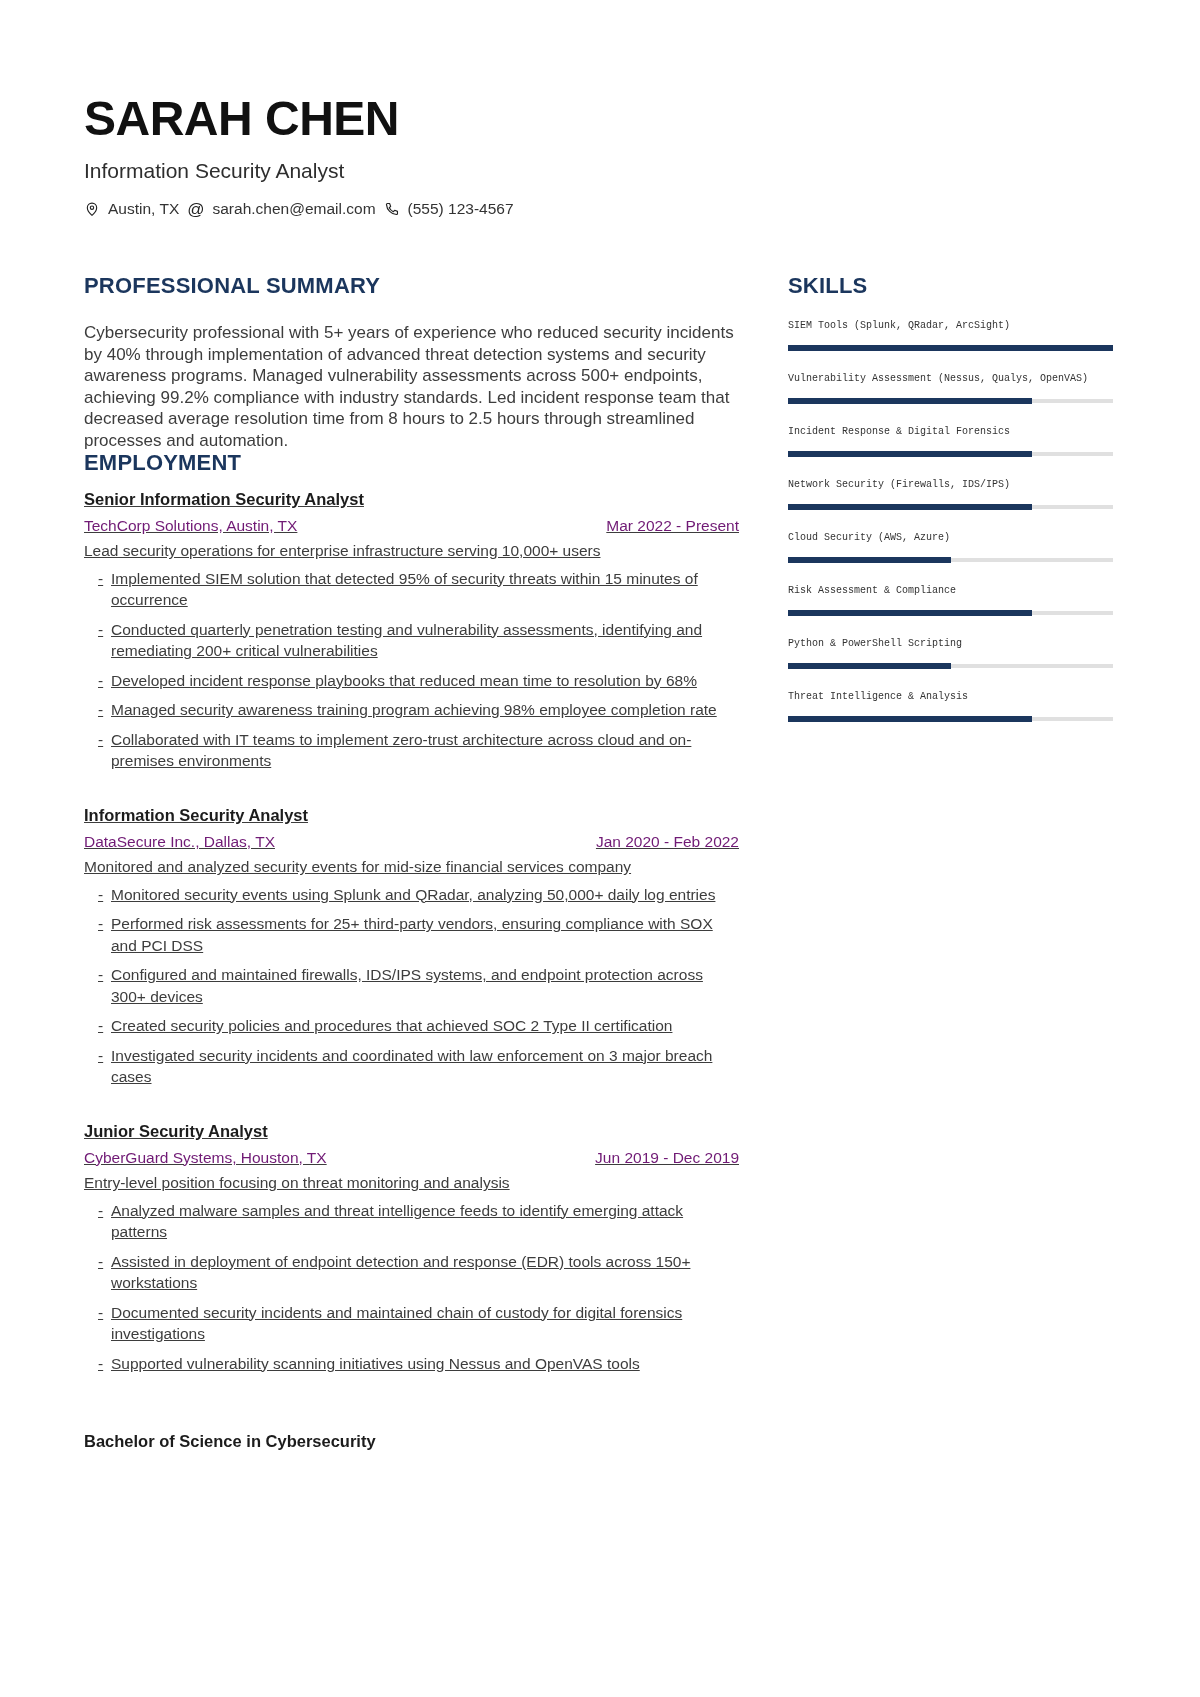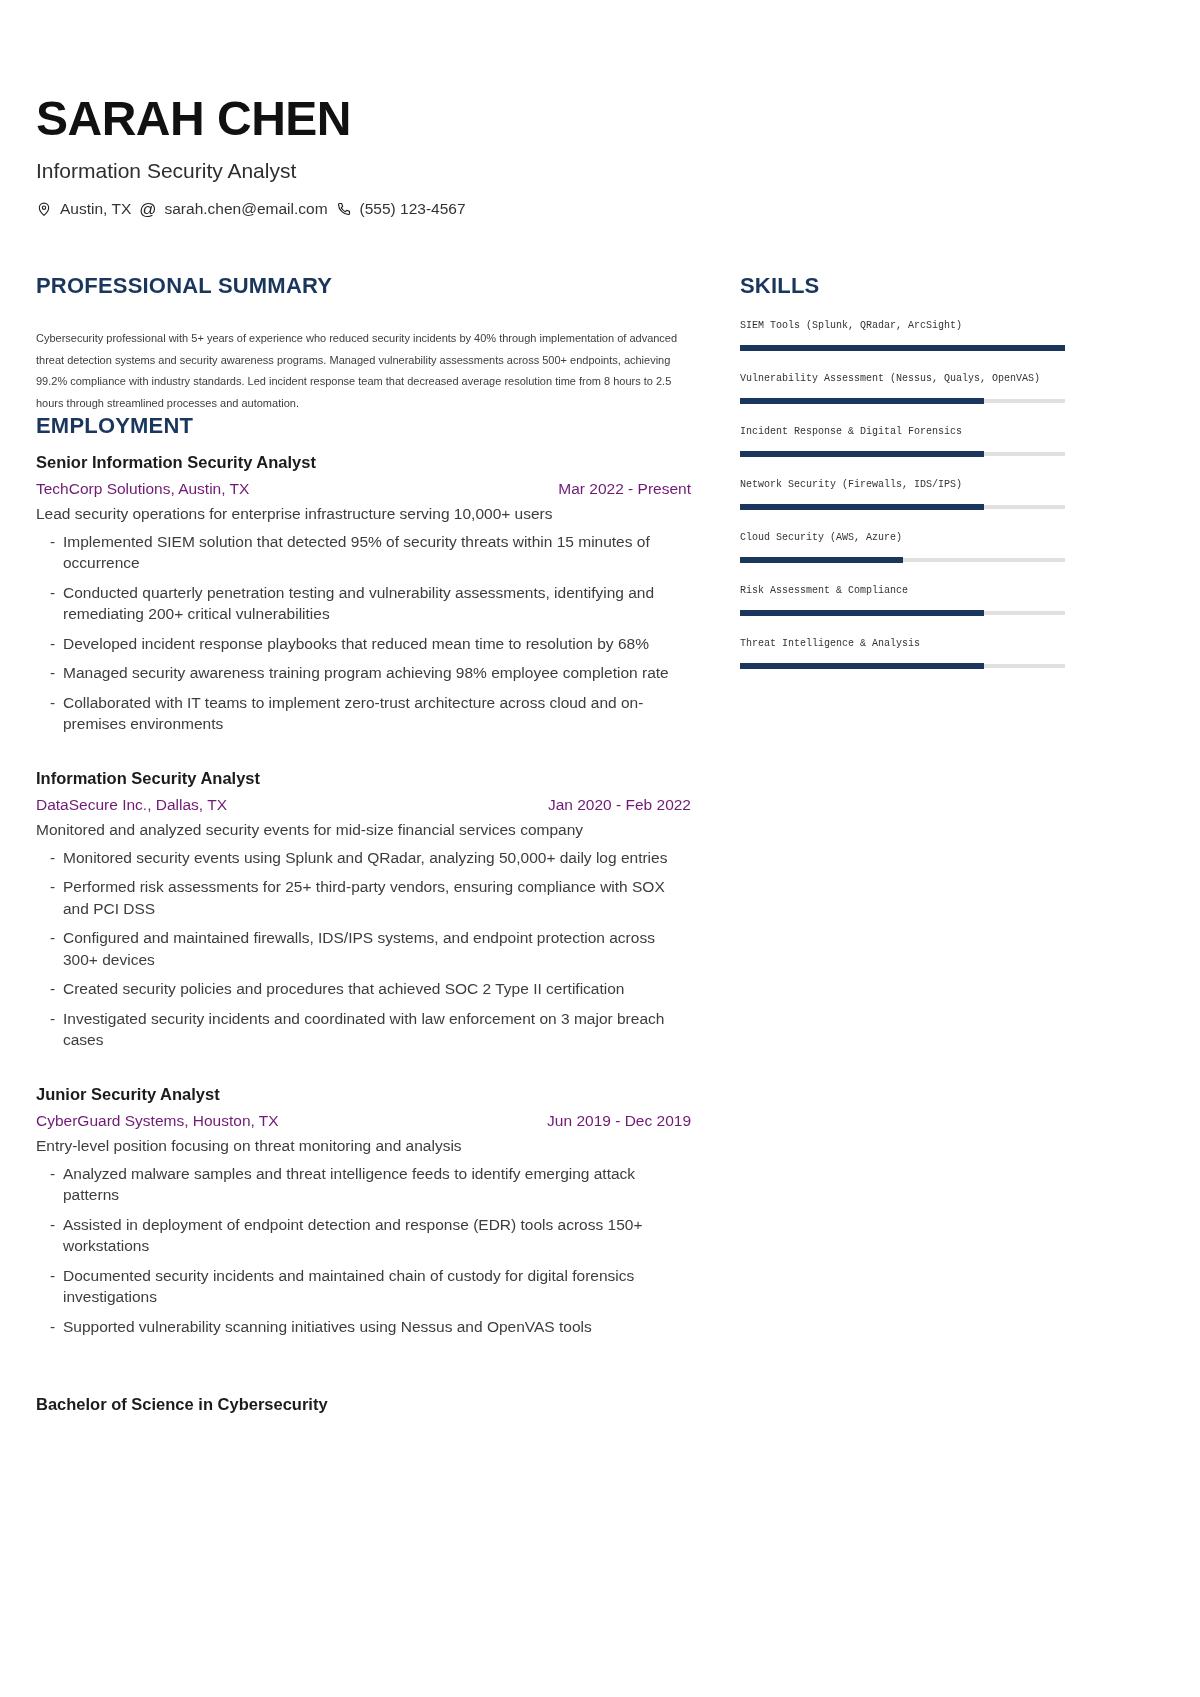--- a/index.html
+++ b/index.html
@@ -3,21 +3,21 @@
 <meta charset="utf-8">
 <style>
   * { margin: 0; padding: 0; box-sizing: border-box; }
   html, body { background: #ffffff; }
   body {
     width: 1200px; height: 1697px;
     font-family: "Liberation Sans", sans-serif;
     color: #3d3d3d;
     overflow: hidden;
   }
-  .page { width: 1105px; height: 1697px; background: #fff; padding: 95px 88px 0 36px; }
+  .page { width: 1105px; height: 1697px; background: #fff; padding: 95px 88px 0 84px; }
 
   
   .name {
     font-size: 48px; font-weight: 700; color: #111111;
     letter-spacing: -0.5px; line-height: 1.0;
   }
   .subtitle { margin-top: 15px; font-size: 21px; color: #2e2e2e; line-height: 1.2; }
   .contact { margin-top: 17px; display: flex; align-items: center; gap: 8px; font-size: 15.5px; color: #333; }
   .contact .citem { display: flex; align-items: center; gap: 8px; }
   .contact svg { display: block; }
@@ -27,25 +27,25 @@
   .columns { margin-top: 56px; display: flex; }
   .main-col { width: 655px; flex: none; }
   .side-col { width: 325px; flex: none; margin-left: 49px; }
 
   h2.sec-heading {
     font-size: 22px; font-weight: 700; color: #1b365d;
     letter-spacing: 0.2px; line-height: 1.1;
   }
 
   
-  .summary-text { margin-top: 30px; font-size: 11px; line-height: 21.5px; color: #3d3d3d; }
+  .summary-text { margin-top: 24px; font-size: 17px; line-height: 21.5px; color: #3d3d3d; }
 
   
   .employment-sec { }
-  .job { margin-top: 12px; }
+  .job { margin-top: 12px; text-decoration: underline; }
   .job + .job { margin-top: 32px; }
   .job-title { font-size: 16.5px; font-weight: 700; color: #1c1c1c; line-height: 22px; }
   .job-meta { margin-top: 5px; display: flex; justify-content: space-between; font-size: 15.5px; line-height: 21.5px; color: #701a75; }
   .job-lead { margin-top: 4px; font-size: 15.5px; line-height: 21.5px; color: #3d3d3d; }
   .bullets { margin-top: 6px; }
   .bullet { display: flex; margin-bottom: 8px; font-size: 15.5px; line-height: 21.5px; color: #3d3d3d; }
   .bullet .dash { flex: none; width: 13px; margin-left: 14px; }
   .bullet .btext { flex: 1; }
 
   
@@ -240,20 +240,27 @@
           </div>
       </div>
       <div class="skill">
         <div class="skill-label">Risk Assessment &amp; Compliance</div>
         <div class="skill-bar">
             <div class="skill-track"></div>
             <div class="skill-fill" style="width: 75%;"></div>
           </div>
       </div>
       <div class="skill">
+        <div class="skill-label">Python &amp; PowerShell Scripting</div>
+        <div class="skill-bar">
+            <div class="skill-track"></div>
+            <div class="skill-fill" style="width: 50%;"></div>
+          </div>
+      </div>
+      <div class="skill">
         <div class="skill-label">Threat Intelligence &amp; Analysis</div>
         <div class="skill-bar">
             <div class="skill-track"></div>
             <div class="skill-fill" style="width: 75%;"></div>
           </div>
       </div>
     </aside>
 
   </div>
 </div>

